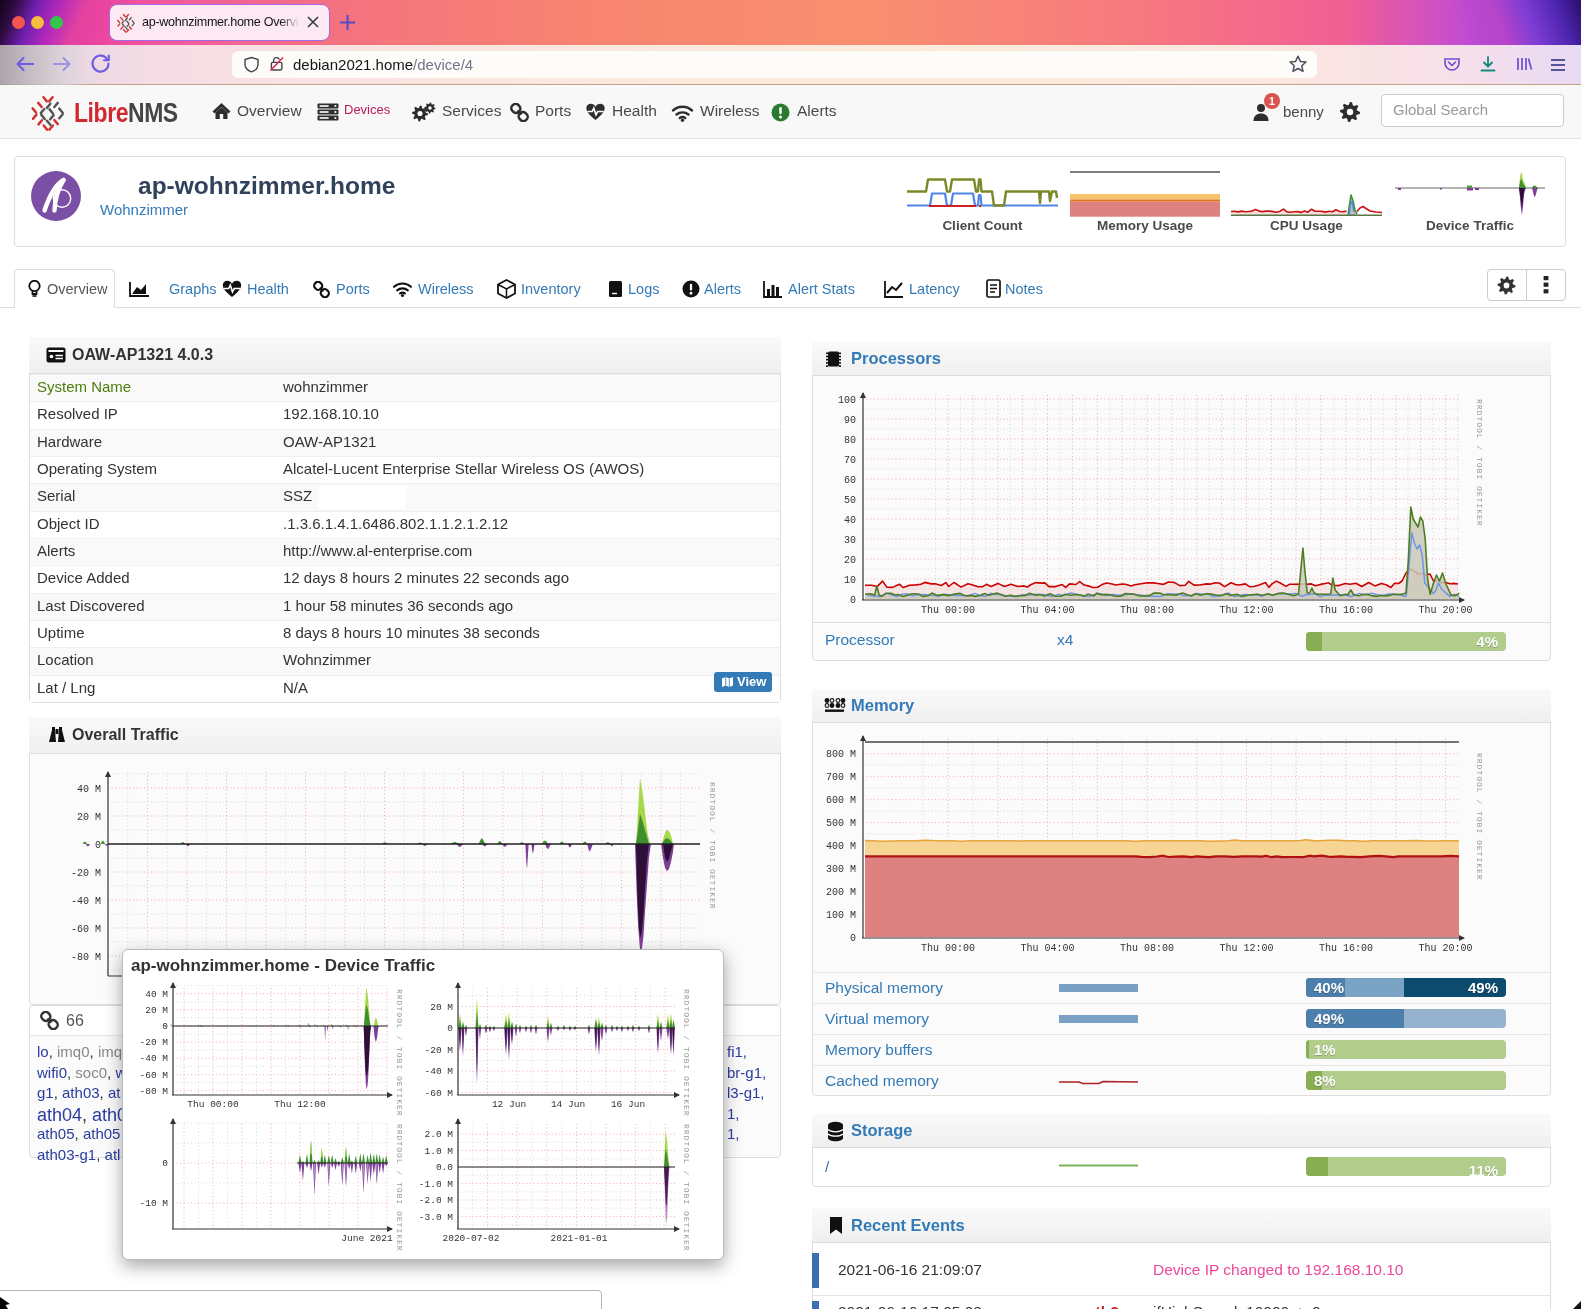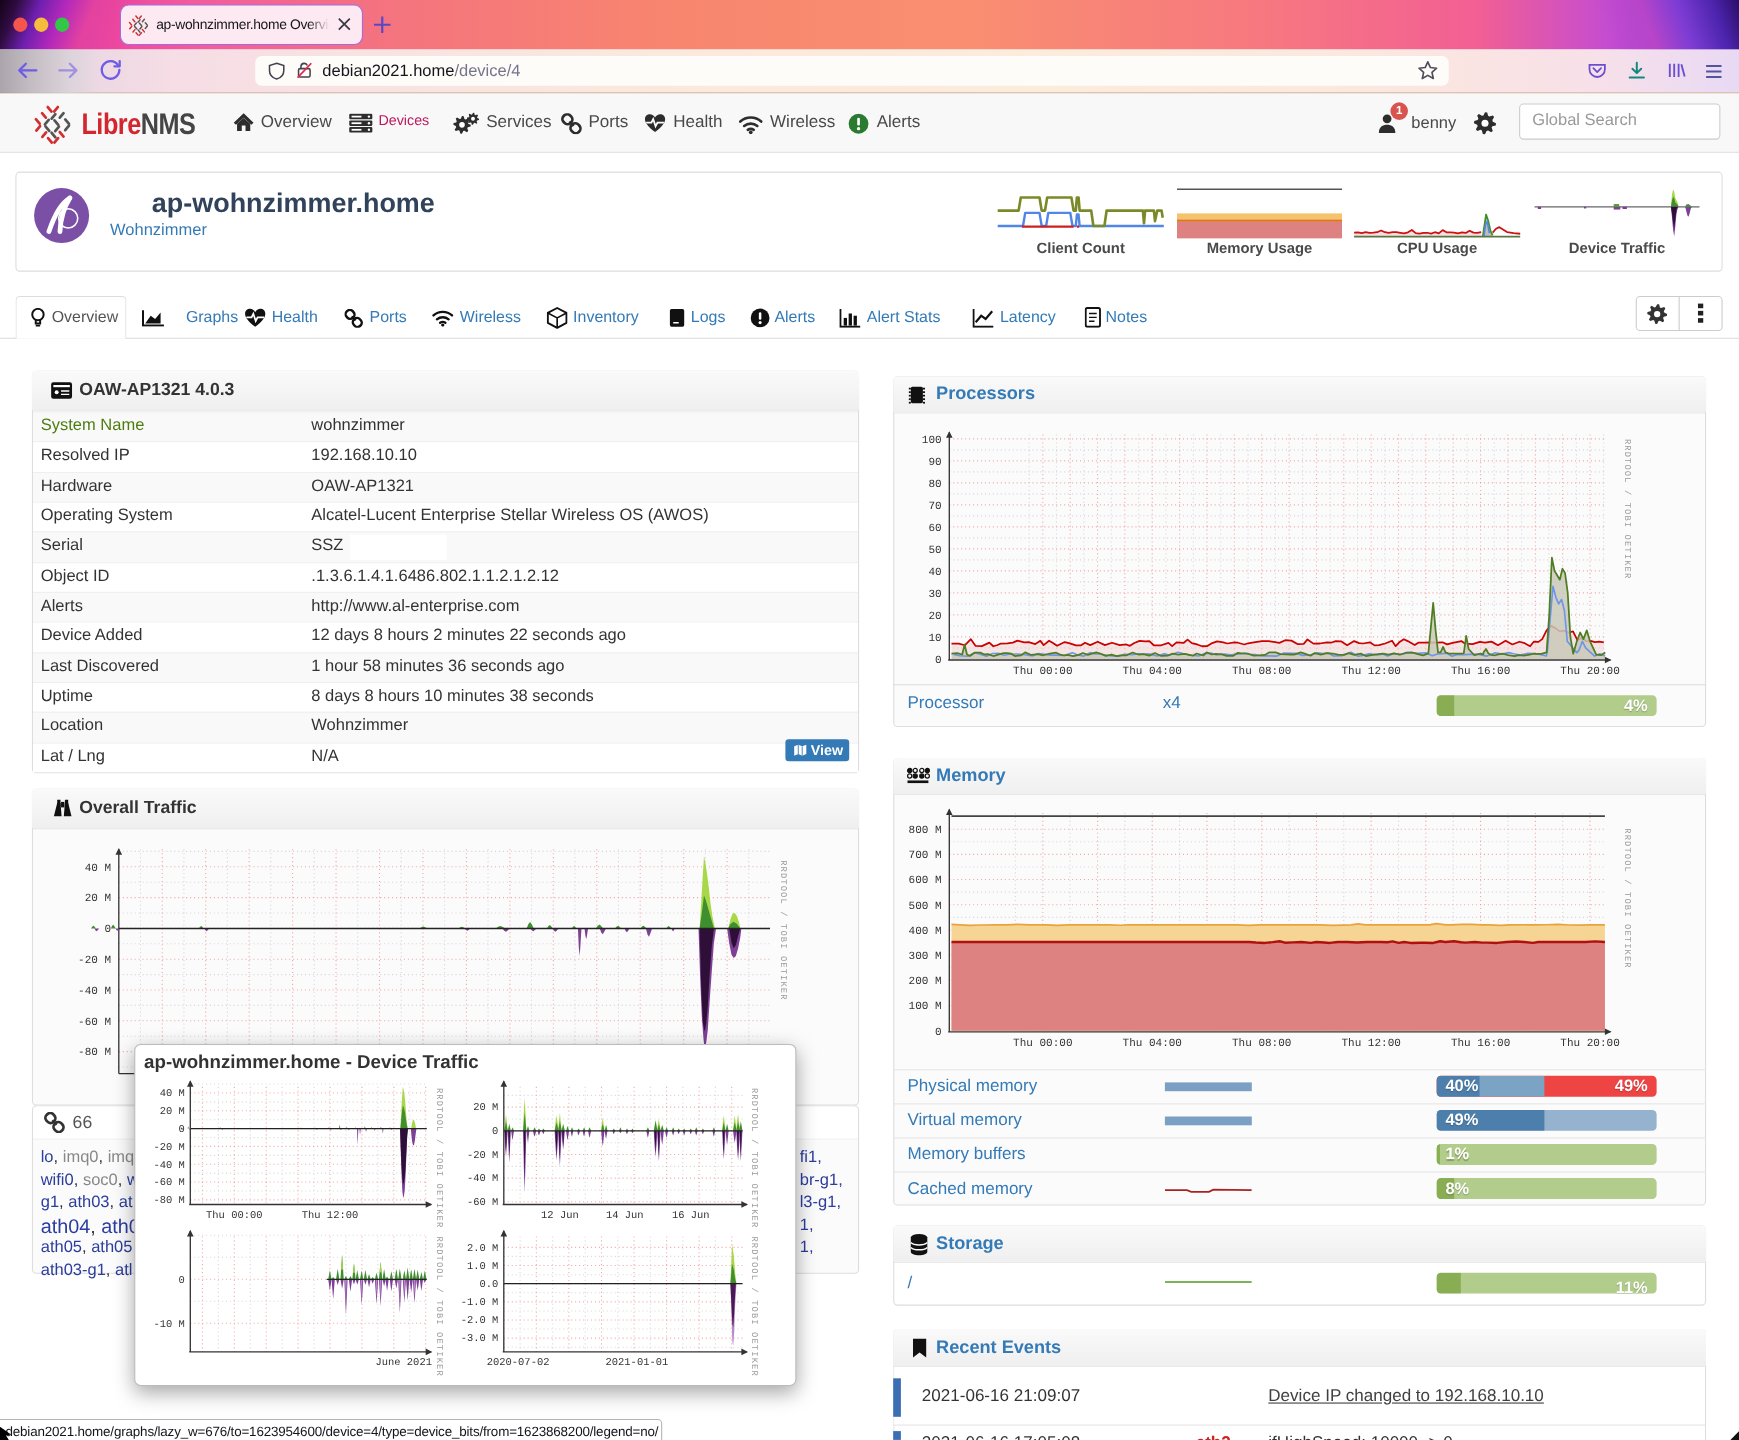--- a/index.html
+++ b/index.html
@@ -679,21 +679,21 @@
       <line x1="53.0" y1="19.0" x2="647.0" y2="19.0" stroke="#444" stroke-width="1.5"></line>
       <line x1="51.0" y1="13.0" x2="51.0" y2="215.0" stroke="#333" stroke-width="1.2"></line>
       <polygon points="48,18 54,18 51,12" fill="#333"></polygon>
       <line x1="50.0" y1="215.0" x2="652.0" y2="215.0" stroke="#333" stroke-width="1.2"></line>
       <polygon points="647,212 647,218 653,215" fill="#333"></polygon>
       <text x="665" y="30" font-family="Liberation Mono, monospace" font-size="8" fill="#999" transform="rotate(90 665 30)" letter-spacing="1">RRDTOOL / TOBI OETIKER</text>
     </svg>
     <div class="abs" style="left:812px;top:972px;width:739px;height:1px;background:#e5e5e5;"></div>
     <div class="abs" style="left:825px;top:979px;font-size:15.5px;color:#337ab7;">Physical memory</div>
     <div class="abs" style="left:1059px;top:984px;width:79px;height:8px;background:#7aa0c4;"></div>
-    <div class="abs" style="left:1306px;top:978px;width:200px;height:19px;background:#ef4444;border-radius:4px;overflow:hidden;">
+    <div class="abs" style="left:1306px;top:978px;width:200px;height:19px;background:#0c4a6e;border-radius:4px;overflow:hidden;">
       <div style="position:absolute;left:0;top:0;height:19px;width:49%;background:#7ba3c4;"></div>
       <div style="position:absolute;left:0;top:0;height:19px;width:19.5%;background:#4d7fac;"></div>
       <div style="position:absolute;left:8px;top:0;line-height:19px;font-size:15px;font-weight:bold;color:#fff;text-shadow:0 1px 1px rgba(0,0,0,.25);">40%</div>
       <div style="position:absolute;right:8px;top:0;line-height:19px;font-size:15px;font-weight:bold;color:#fff;text-shadow:0 1px 1px rgba(0,0,0,.25);">49%</div>
     </div>
     <div class="abs" style="left:812px;top:1003px;width:739px;height:1px;background:#e5e5e5;"></div>
     <div class="abs" style="left:825px;top:1010px;font-size:15.5px;color:#337ab7;">Virtual memory</div>
     <div class="abs" style="left:1059px;top:1015px;width:79px;height:8px;background:#7aa0c4;"></div>
     <div class="abs" style="left:1306px;top:1009px;width:200px;height:19px;background:#95b3cf;border-radius:4px;overflow:hidden;">
       <div style="position:absolute;left:0;top:0;height:19px;width:49%;background:#4d7fac;"></div>
@@ -733,21 +733,21 @@
     </div>
     <div class="panel" style="left:812px;top:1208px;width:739px;height:101px;border-radius:4px 4px 0 0;border-bottom:none;"></div>
     <div class="phead" style="left:812px;top:1208px;width:739px;height:35px;position:absolute;"></div>
     <svg class="abs" style="left:829px;top:1216px" width="14" height="19">
       <path d="M1 1 H13 V18 L7 13.5 L1 18 Z" fill="#111"></path>
     </svg>
     <div class="abs bluehead" style="left:851px;top:1216px;">Recent Events</div>
     <div class="abs" style="left:813px;top:1243px;width:737px;height:52px;background:#fff;"></div>
     <div class="abs" style="left:812px;top:1253px;width:7px;height:35px;background:#3c6eb4;"></div>
     <div class="abs" style="left:838px;top:1261px;font-size:15.5px;color:#333;">2021-06-16 21:09:07</div>
-    <div class="abs" style="left:1153px;top:1261px;font-size:15.5px;color:#404040;text-decoration:underline;">Device IP changed to 192.168.10.10</div>
+    <div class="abs" style="left:1153px;top:1261px;font-size:15.5px;color:#ec4899;">Device IP changed to 192.168.10.10</div>
     <div class="abs" style="left:812px;top:1295px;width:739px;height:1px;background:#e5e5e5;"></div>
     <div class="abs" style="left:812px;top:1301px;width:7px;height:8px;background:#3c6eb4;"></div>
     <div class="abs" style="left:838px;top:1303px;font-size:15.5px;color:#333;">2021-06-16 17:05:08</div>
     <div class="abs" style="left:1087px;top:1303px;font-size:15.5px;font-weight:bold;color:#cc2222;">eth2</div>
     <div class="abs" style="left:1153px;top:1303px;font-size:15.5px;color:#333;">ifHighSpeed: 10000 -&gt; 0</div>
     <div class="abs" style="left:122px;top:949px;width:602px;height:311px;background:#fff;border:1px solid #bbb;border-radius:6px;box-shadow:0 6px 18px rgba(0,0,0,0.35);"></div>
     <div class="abs" style="left:131px;top:956px;font-size:17px;font-weight:bold;color:#333;">ap-wohnzimmer.home - Device Traffic</div>
     <svg class="abs" style="left:122px;top:949px" width="602" height="311" viewBox="0 0 602 311">
       <line x1="51.0" y1="36.5" x2="266.0" y2="36.5" stroke="#b5b5b5" stroke-width="1" stroke-dasharray="1,2.6" opacity="0.5"></line>
       <line x1="51.0" y1="52.7" x2="266.0" y2="52.7" stroke="#b5b5b5" stroke-width="1" stroke-dasharray="1,2.6" opacity="0.5"></line>
@@ -1092,19 +1092,18 @@
       <polygon points="542.0,218.0 543.0,247.7 543.8,270.8 544.6,274.1 545.5,260.9 546.3,237.8 547.5,218.0" fill="#b788c9" stroke="none"></polygon>
       <polygon points="542.0,218.0 543.0,237.8 543.8,254.3 544.6,257.6 545.5,242.8 546.3,227.9 547.0,218.0" fill="#4a1a55" stroke="none"></polygon>
       <line x1="336.0" y1="218.0" x2="553.0" y2="218.0" stroke="#222" stroke-width="1.2"></line>
       <line x1="336.0" y1="170.0" x2="336.0" y2="280.0" stroke="#333" stroke-width="1.2"></line>
       <polygon points="333,175 339,175 336,169" fill="#333"></polygon>
       <line x1="335.0" y1="280.0" x2="557.0" y2="280.0" stroke="#333" stroke-width="1.2"></line>
       <polygon points="552,277 552,283 558,280" fill="#333"></polygon>
       <text x="562" y="175" font-family="Liberation Mono, monospace" font-size="8" fill="#999" transform="rotate(90 562 175)" letter-spacing="1">RRDTOOL / TOBI OETIKER</text>
     </svg>
     <div class="abs" style="left:-2px;top:1290px;width:604px;height:21px;background:#fff;border:1px solid #b5b5b5;border-radius:0 4px 0 0;"></div>
-<div class="abs" style="left:5px;top:1293.5px;font-size:12.2px;letter-spacing:-0.15px;color:#15141a;white-space:nowrap;">debian2021.home/graphs/lazy_w=676/to=1623954600/device=4/type=device_bits/from=1623868200/legend=no/</div>
     <svg class="abs" style="left:0px;top:1297px" width="14" height="12">
       <path d="M0 0 L10 7 L5.5 8 L8 12 L0 12 Z" fill="#000"></path>
     </svg>
     <svg class="abs" style="left:1573px;top:1301px" width="8" height="8">
       <path d="M8 8 L8 0 L0 8 Z" fill="#111"></path>
     </svg>
   </div>
 </body></html>

